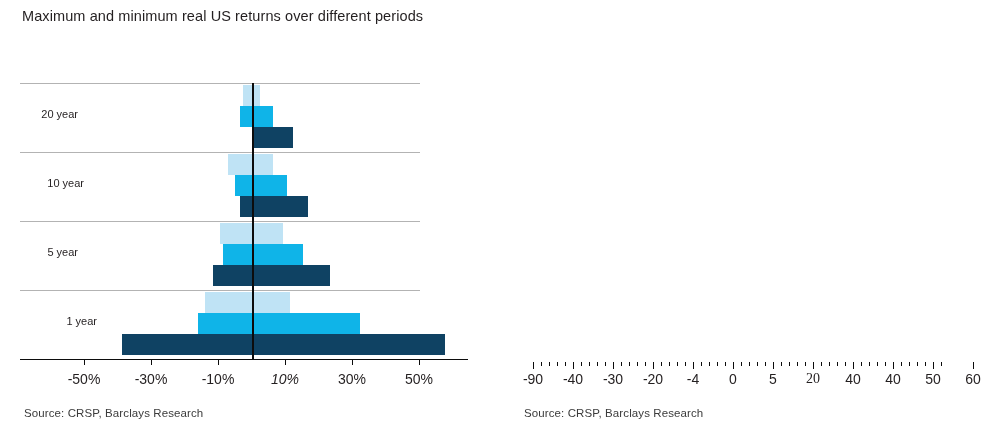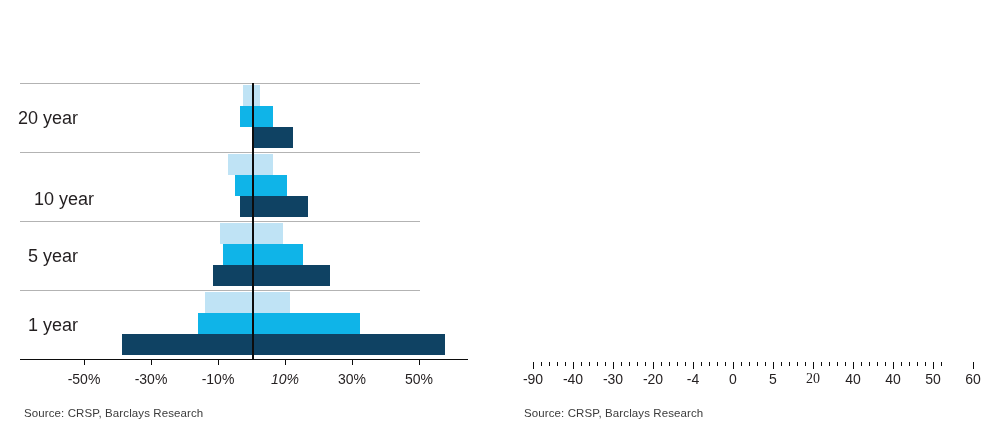--- a/index.html
+++ b/index.html
@@ -61,21 +61,21 @@
   #axis-left{
     position:absolute;left:20px;top:359px;width:448px;height:1px;
     background:#0c0c0c;
   }
   .ltick{position:absolute;top:359px;width:1px;height:6px;background:#0c0c0c;}
   .ltlabel{
     position:absolute;top:371px;font-size:14px;color:#231f20;
     transform:translateX(-50%);white-space:nowrap;
   }
   .catlabel{
-    position:absolute;font-size:18px;color:#231f20;
+    position:absolute;font-size:11px;color:#231f20;
     text-align:right;width:78px;white-space:nowrap;
   }
 
   
   #legend-left{
     position:absolute;left:285px;top:94px;
     display:flex;align-items:center;gap:9px;
     font-size:15px;color:#231f20;
   }
   #legend-left .li{display:flex;align-items:center;gap:5px;}
@@ -91,20 +91,21 @@
     transform:translateX(-50%);white-space:nowrap;
   }
 </style>
 </head>
 <body>
 
 <div class="page">
 
   <div class="panel" id="panel-left">
 
+    <div class="title" id="title-left">Maximum and minimum real US returns over different periods</div>
 
     <div id="plot-left">
         <div class="gridline" style="top: 0px;"></div>
         <div class="gridline" style="top: 69px;"></div>
         <div class="gridline" style="top: 138px;"></div>
         <div class="gridline" style="top: 207px;"></div>
         <div class="bar cash" style="left: 159.125px; width: 16.75px; top: 2px; z-index: 3;"></div>
         <div class="bar bonds" style="left: 155.775px; width: 33.5px; top: 23px; z-index: 4;"></div>
         <div class="bar equities" style="left: 167.5px; width: 41.875px; top: 44px; z-index: 5;"></div>
         <div class="bar cash" style="left: 144.05px; width: 45.225px; top: 71px; z-index: 3;"></div>
@@ -117,23 +118,23 @@
         <div class="bar bonds" style="left: 113.9px; width: 162.475px; top: 230px; z-index: 4;"></div>
         <div class="bar equities" style="left: 37.855px; width: 323.275px; top: 251px; z-index: 5;"></div>
         <div class="zeroline"></div>
       </div>
 
     <div id="axis-left"></div>
 
 
     <div class="source" id="source-left">Source: CRSP, Barclays Research</div>
   <div class="catlabel" style="left: 0px; top: 107.5px;">20 year</div>
-      <div class="catlabel" style="left: 16px; top: 176.5px; margin-top: 12px;">10 year</div>
+      <div class="catlabel" style="left: 6px; top: 176.5px;">10 year</div>
       <div class="catlabel" style="left: 0px; top: 245.5px;">5 year</div>
-      <div class="catlabel" style="left: 0px; top: 314.5px;">1 year</div>
+      <div class="catlabel" style="left: 0px; top: 314.5px; padding-left: 19px;">1 year</div>
       <div class="ltick" style="left: 84px;"></div>
       <div class="ltlabel" style="left: 84px;">-50%</div>
       <div class="ltick" style="left: 151px;"></div>
       <div class="ltlabel" style="left: 151px;">-30%</div>
       <div class="ltick" style="left: 218px;"></div>
       <div class="ltlabel" style="left: 218px;">-10%</div>
       <div class="ltick" style="left: 285px;"></div>
       <div class="ltlabel" style="left: 285px; font-style: italic;">10%</div>
       <div class="ltick" style="left: 352px;"></div>
       <div class="ltlabel" style="left: 352px;">30%</div>

